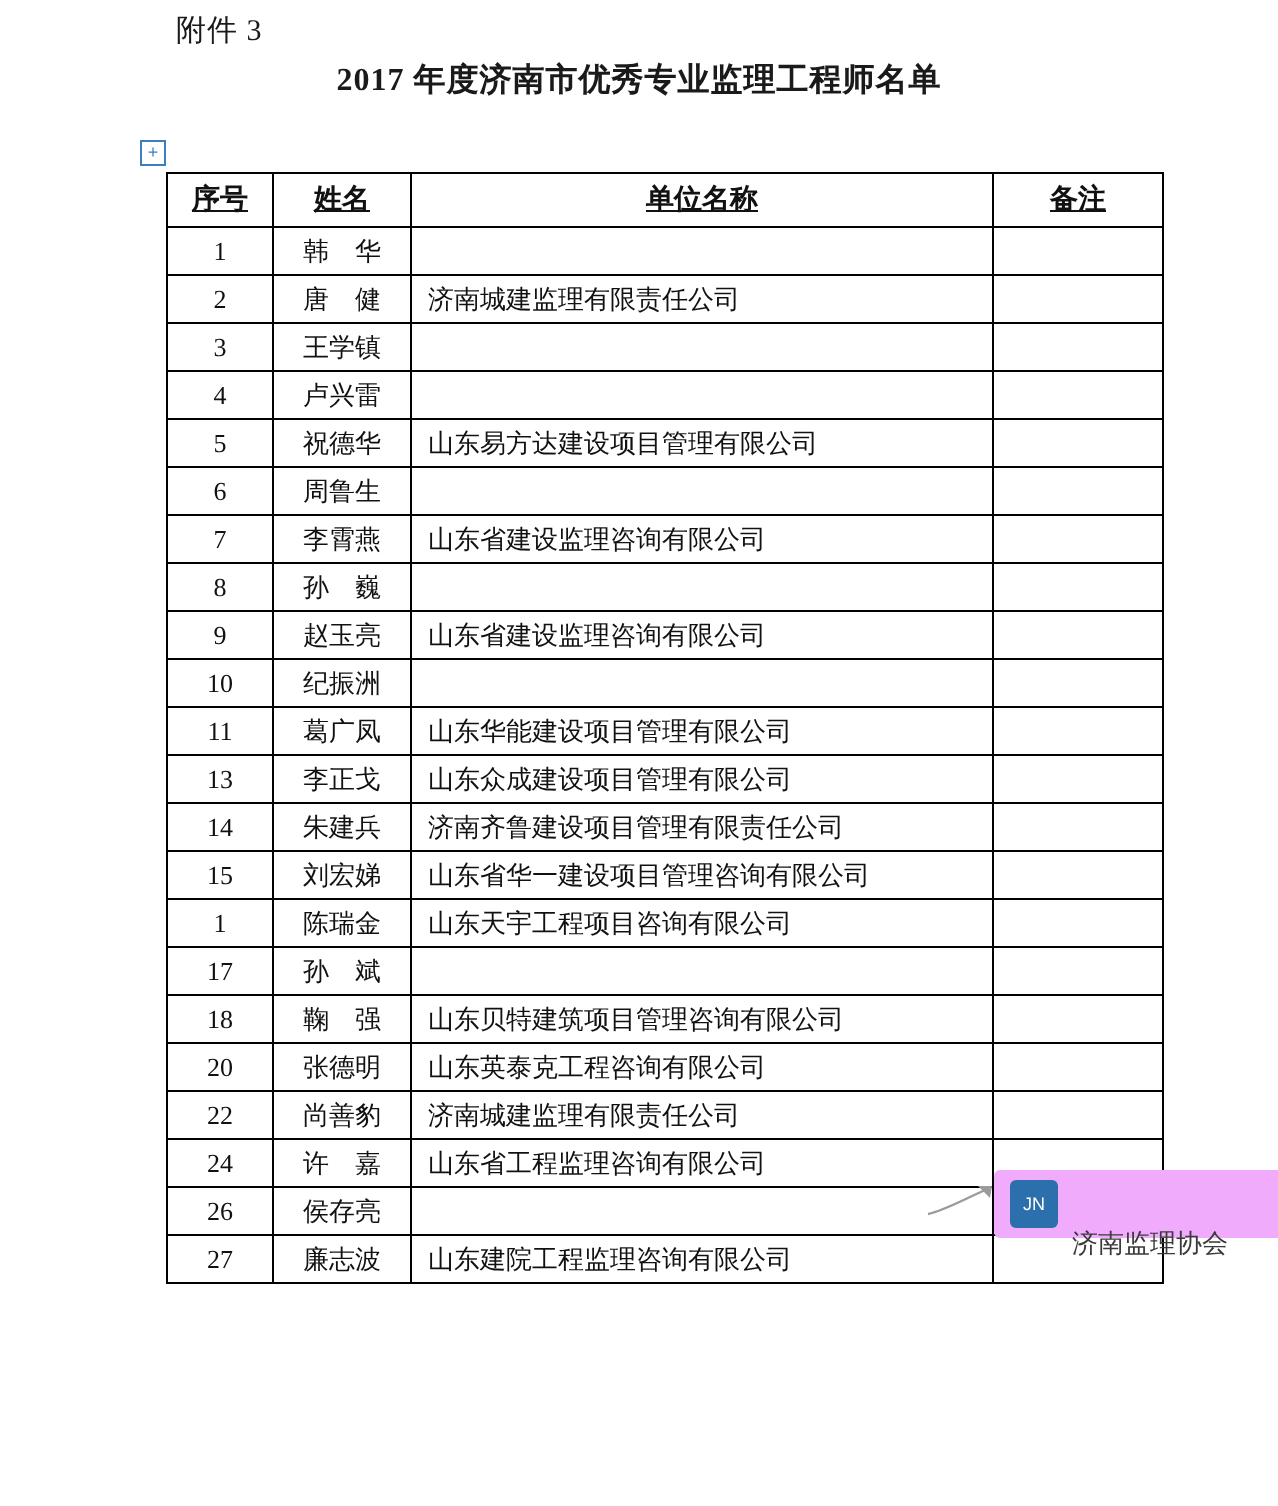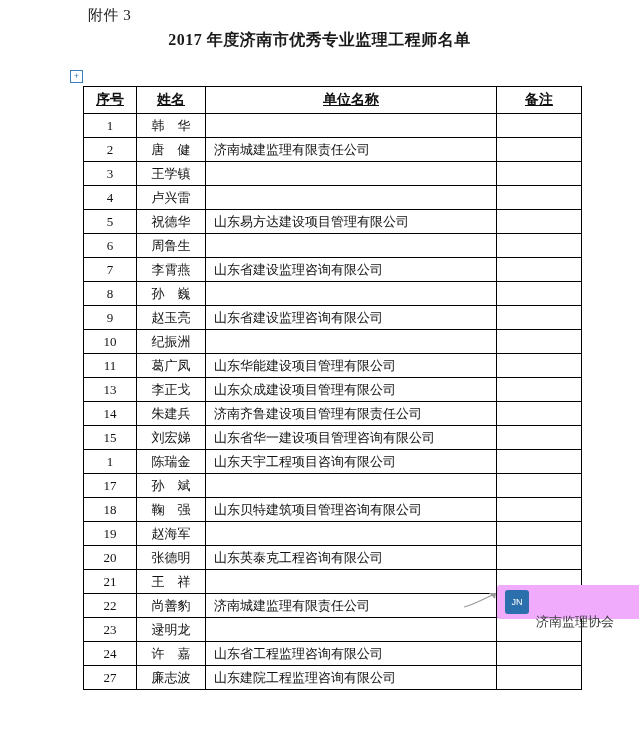--- a/index.html
+++ b/index.html
@@ -253,53 +253,41 @@
           <td class="c-unit unit-cell"></td>
           <td class="c-note"></td>
         </tr>
         <tr>
           <td class="c-idx">18</td>
           <td class="c-name name-cell">鞠　强</td>
           <td class="c-unit unit-cell">山东贝特建筑项目管理咨询有限公司</td>
           <td class="c-note"></td>
         </tr>
         <tr>
-          <td class="c-idx">19</td>
-          <td class="c-name name-cell">赵海军</td>
-          <td class="c-unit unit-cell"></td>
-          <td class="c-note"></td>
-        </tr>
-        <tr>
           <td class="c-idx">20</td>
           <td class="c-name name-cell">张德明</td>
           <td class="c-unit unit-cell">山东英泰克工程咨询有限公司</td>
           <td class="c-note"></td>
         </tr>
         <tr>
-          <td class="c-idx">21</td>
-          <td class="c-name name-cell">王　祥</td>
-          <td class="c-unit unit-cell"></td>
-          <td class="c-note"></td>
-        </tr>
-        <tr>
           <td class="c-idx">22</td>
           <td class="c-name name-cell">尚善豹</td>
           <td class="c-unit unit-cell">济南城建监理有限责任公司</td>
           <td class="c-note"></td>
         </tr>
         <tr>
-          <td class="c-idx">23</td>
-          <td class="c-name name-cell">逯明龙</td>
-          <td class="c-unit unit-cell"></td>
-          <td class="c-note"></td>
-        </tr>
-        <tr>
           <td class="c-idx">24</td>
           <td class="c-name name-cell">许　嘉</td>
           <td class="c-unit unit-cell">山东省工程监理咨询有限公司</td>
+          <td class="c-note"></td>
+        </tr>
+        <tr>
+          <td class="c-idx">26</td>
+          <td class="c-name name-cell">侯存亮</td>
+          <td class="c-unit unit-cell"></td>
           <td class="c-note"></td>
         </tr>
         <tr>
           <td class="c-idx">27</td>
           <td class="c-name name-cell">廉志波</td>
           <td class="c-unit unit-cell">山东建院工程监理咨询有限公司</td>
           <td class="c-note"></td>
         </tr>
       </tbody>
   </table>

